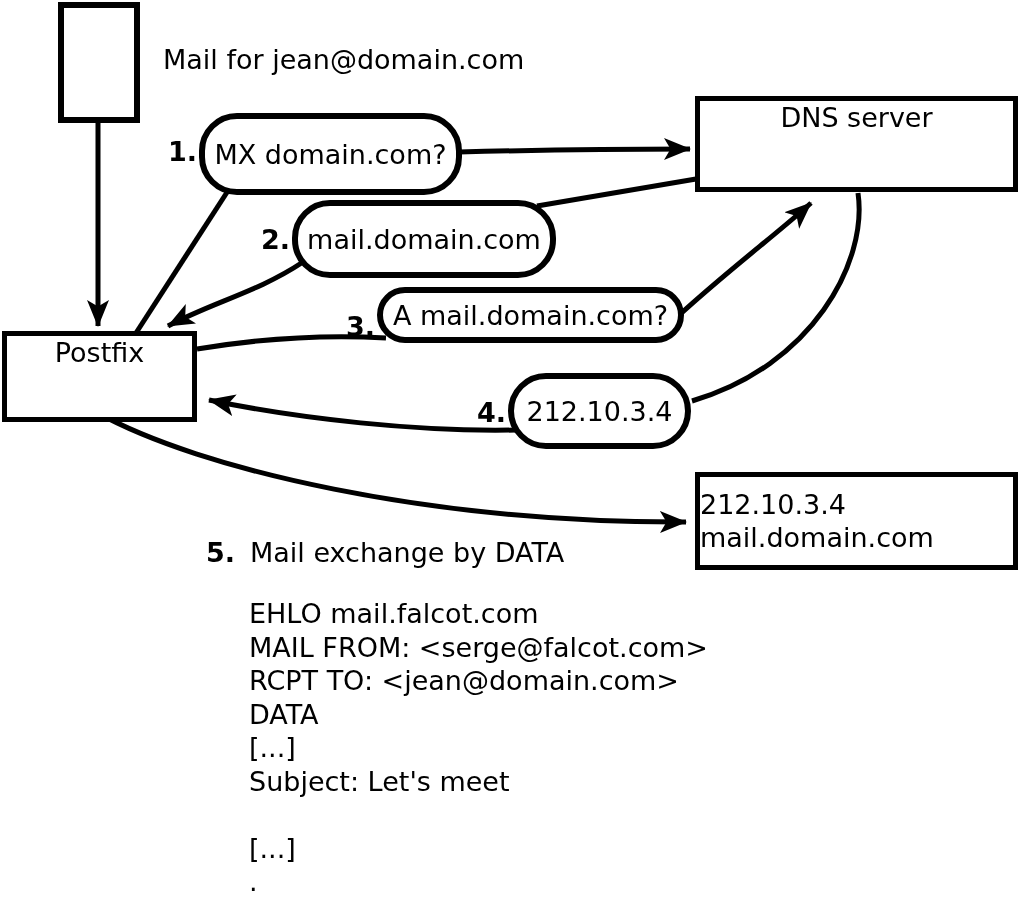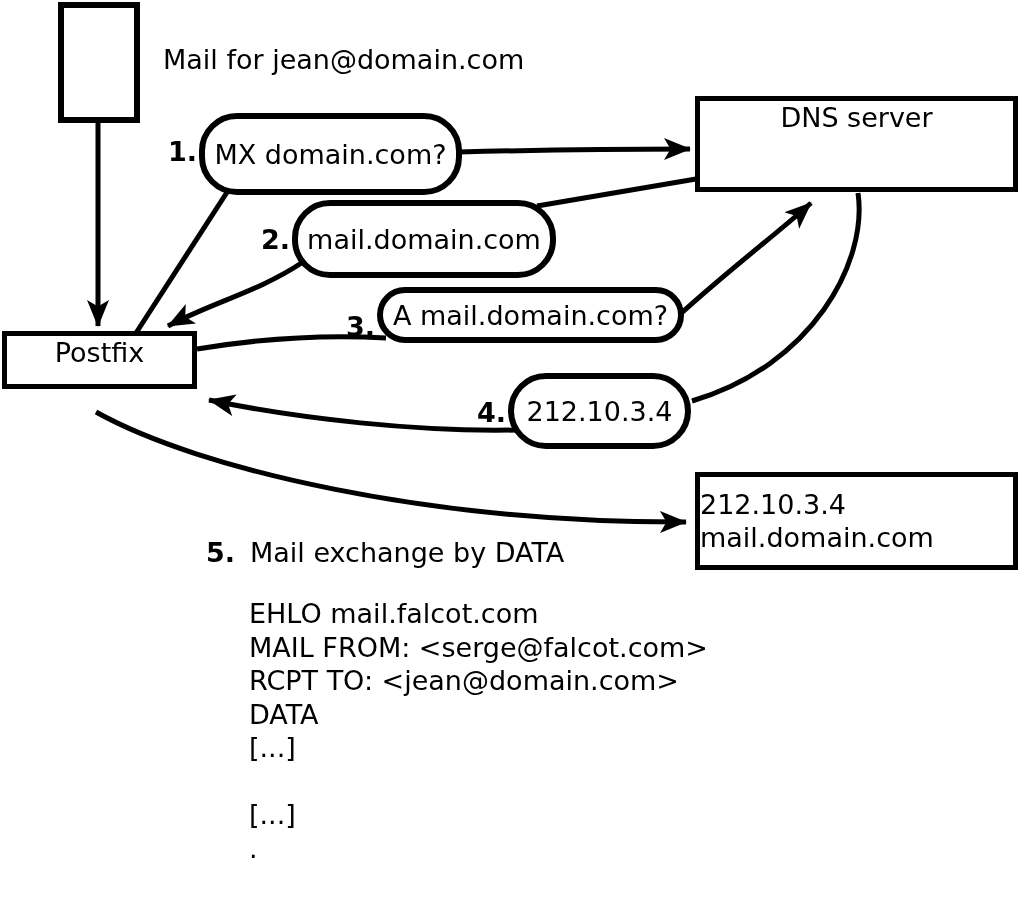--- a/index.html
+++ b/index.html
@@ -7,21 +7,21 @@
     position:relative;width:1024px;height:919px;background:#ffffff;overflow:hidden;
     font-family:"DejaVu Sans","Liberation Sans",sans-serif;color:#000;
   }
   .connectors{position:absolute;left:0;top:0;width:1024px;height:919px;z-index:1;}
   .box{
     position:absolute;background:#fff;border:5px solid #000;z-index:2;
     display:flex;align-items:flex-start;justify-content:center;text-align:center;
     font-size:27px;line-height:33px;box-sizing:border-box;
   }
   .envelope{left:58px;top:2px;width:82px;height:121px;border-width:6px;}
-  .postfix{left:2px;top:331px;width:195px;height:58px;}
+  .postfix{left:2px;top:331px;width:195px;height:91px;}
   .dns{left:695px;top:96px;width:323px;height:96px;}
   .mailbox{left:695px;top:472px;width:323px;height:98px;flex-direction:column;}
   .pill{
     position:absolute;background:#fff;border:6px solid #000;border-radius:38px;z-index:2;
     display:flex;align-items:center;justify-content:center;
     font-size:27px;box-sizing:border-box;white-space:nowrap;
   }
   .pill1{left:199px;top:113px;width:263px;height:82px;}
   .pill2{left:292px;top:200px;width:264px;height:78px;}
   .pill3{left:377px;top:287px;width:307px;height:56px;}
@@ -103,18 +103,19 @@
   <div class="stepnum n5">5.</div>
 
   <div class="freelabel step5label">Mail exchange by DATA</div>
 
   <div class="smtp">
     <div class="smtp-line">EHLO mail.falcot.com</div>
     <div class="smtp-line">MAIL FROM: &lt;serge@falcot.com&gt;</div>
     <div class="smtp-line">RCPT TO: &lt;jean@domain.com&gt;</div>
     <div class="smtp-line">DATA</div>
     <div class="smtp-line">[...]</div>
+    <div class="smtp-line">Subject: Let's meet</div>
     <div class="smtp-line"></div>
     <div class="smtp-line">[...]</div>
     <div class="smtp-line">.</div>
   </div>
 
 </div>
 
 </body></html>

